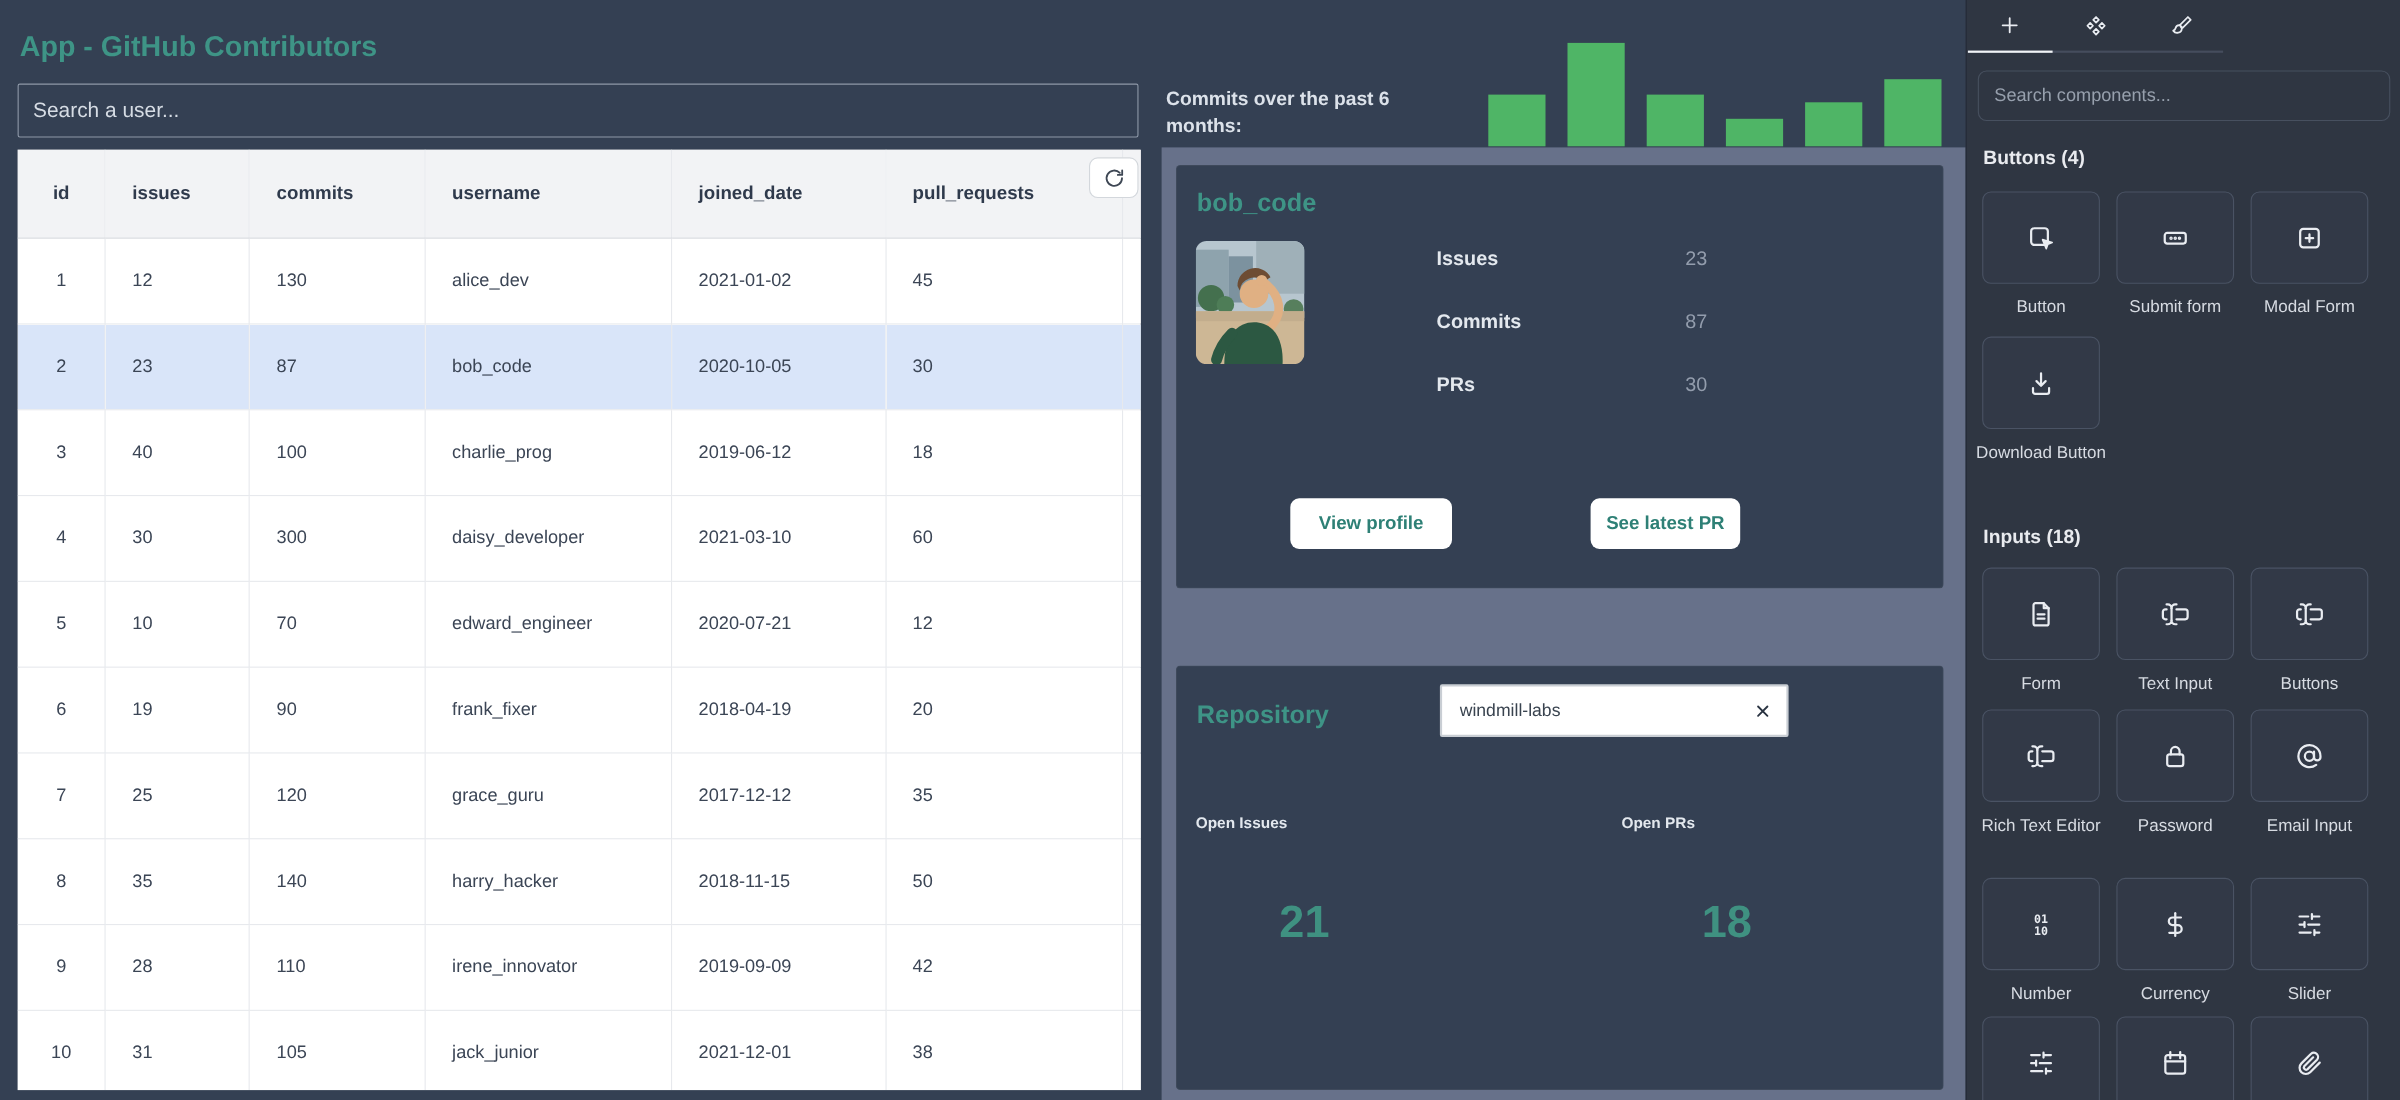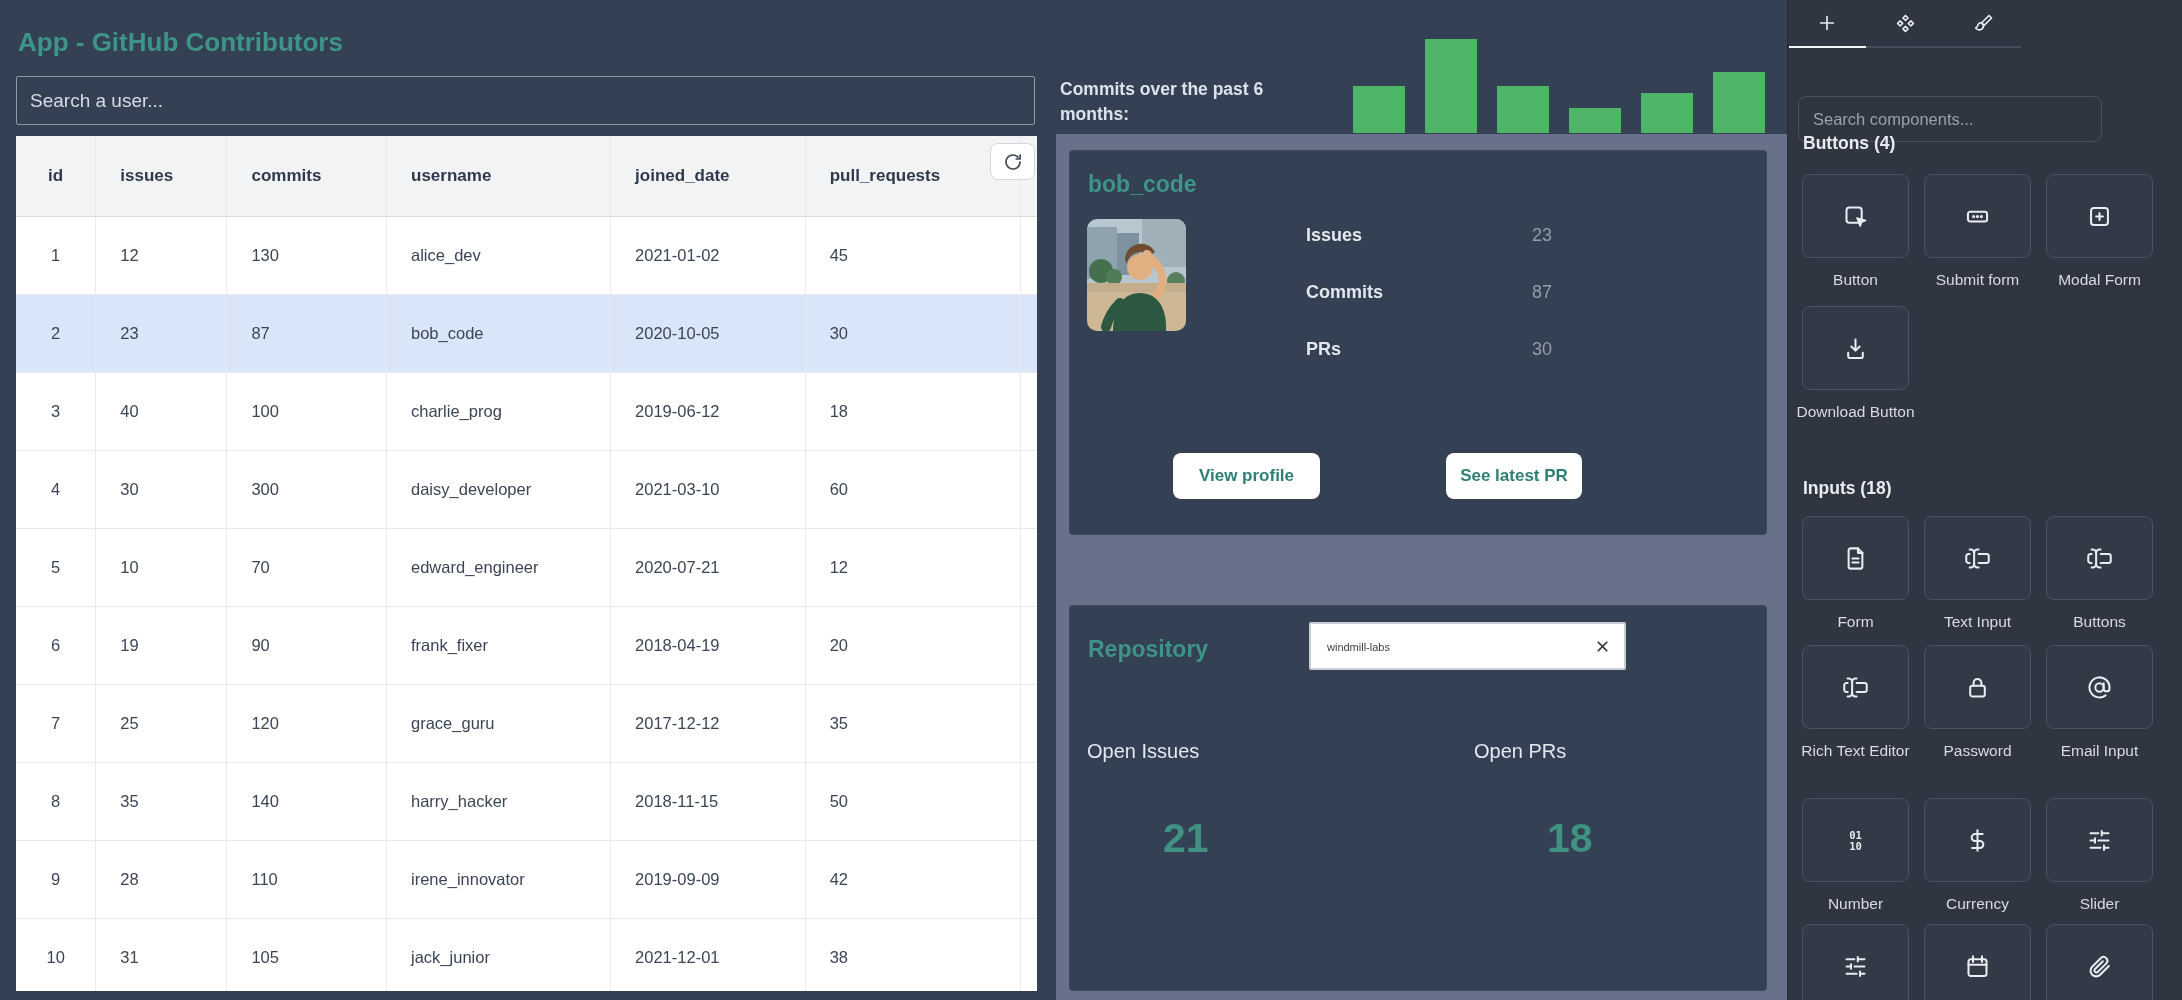--- a/index.html
+++ b/index.html
@@ -34,37 +34,37 @@
   .stat-row{position:absolute;left:0;width:100%;height:26px;}
   .stat-label{position:absolute;left:236px;font-size:18px;font-weight:bold;color:#e3e8ee;}
   .stat-value{position:absolute;left:462px;font-size:18px;color:#939dad;}
   .card-btn{position:absolute;top:302px;height:46px;background:#fff;border:none;border-radius:8px;
        color:#2e8076;font-size:17px;font-weight:600;font-family:inherit;cursor:pointer;}
   .btn-view{left:103px;width:147px;}
   .btn-pr{left:376px;width:136px;}
   .repo-input{position:absolute;left:239px;top:16px;width:317px;height:48px;background:#fff;border:2px solid #c9ced4;
        border-radius:2px;box-sizing:border-box;}
   .repo-input input{position:absolute;left:14px;top:0;width:250px;height:100%;border:none;outline:none;
-       font-size:11px;color:#39434f;font-family:inherit;background:transparent;}
+       font-size:16px;color:#39434f;font-family:inherit;background:transparent;}
   .repo-clear{position:absolute;right:12px;top:12px;width:20px;height:20px;display:flex;align-items:center;
        justify-content:center;cursor:pointer;}
-  .metric-label{position:absolute;top:134px;font-size:20px;font-weight:normal;color:#e3e8ee;}
+  .metric-label{position:absolute;top:134px;font-size:14px;font-weight:bold;color:#e3e8ee;}
   .metric-value{position:absolute;top:207px;font-size:41px;font-weight:bold;color:#3f9181;line-height:50px;}
   .m0 .metric-label{left:17px;} .m0 .metric-value{left:93px;}
   .m1 .metric-label{left:404px;} .m1 .metric-value{left:477px;}
   
   .sidebar{position:absolute;left:1787px;top:0;width:395px;height:1000px;background:#2f3642;
        border-left:1px solid #252b37;box-sizing:border-box;}
   .tabs{position:absolute;left:0;top:0;height:46px;display:flex;}
   .tab{width:78px;height:46px;display:flex;align-items:center;justify-content:center;cursor:pointer;}
   .tab-track{position:absolute;left:1px;top:46px;width:232px;height:2px;background:#454d5d;}
   .tab-active-line{position:absolute;left:0;top:0;width:77px;height:2px;background:#f2f4f7;}
-  .comp-search{position:absolute;left:10px;top:64px;width:304px;height:46px;background:transparent;
+  .comp-search{position:absolute;left:10px;top:64px;width:375px;height:46px;background:transparent;
        border:1px solid #47505f;border-radius:8px;color:#97a0ad;font-size:16.5px;padding:0 14px 0 14px;
-       font-family:inherit;box-sizing:border-box;outline:none;margin-top:32px;}
+       font-family:inherit;box-sizing:border-box;outline:none;}
   .comp-search::placeholder{color:#97a0ad;opacity:1;}
   .section-header{position:absolute;left:15px;font-size:17.5px;font-weight:bold;color:#e9ebef;}
   .tile{position:absolute;width:107px;height:84px;background:#323947;border:1px solid #4a5364;border-radius:8px;
        box-sizing:border-box;display:flex;align-items:center;justify-content:center;cursor:pointer;}
   .tile-label{position:absolute;width:119px;text-align:center;font-size:15.5px;color:#d7dbe2;line-height:23px;}
   
   svg.icn{fill:none;stroke:#e9ecf1;stroke-width:1.8;stroke-linecap:round;stroke-linejoin:round;}
   svg.icn-dark{stroke:#3e4754;stroke-width:2;}
   svg.icn-x{stroke:#2a3442;stroke-width:2.4;}
 </style>

